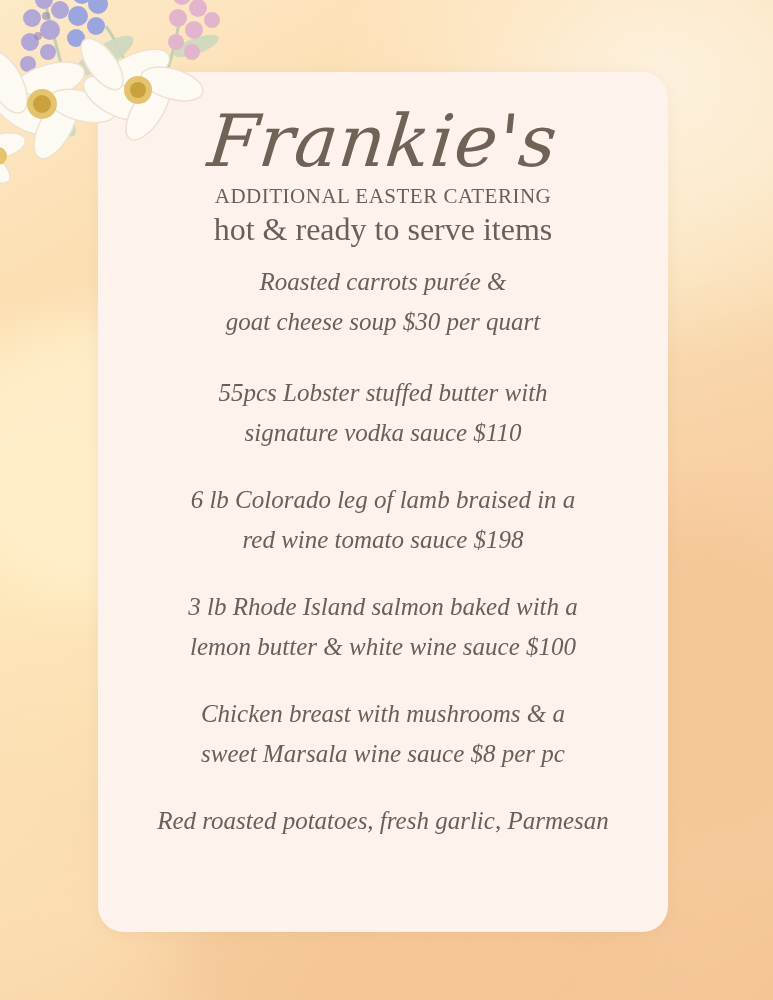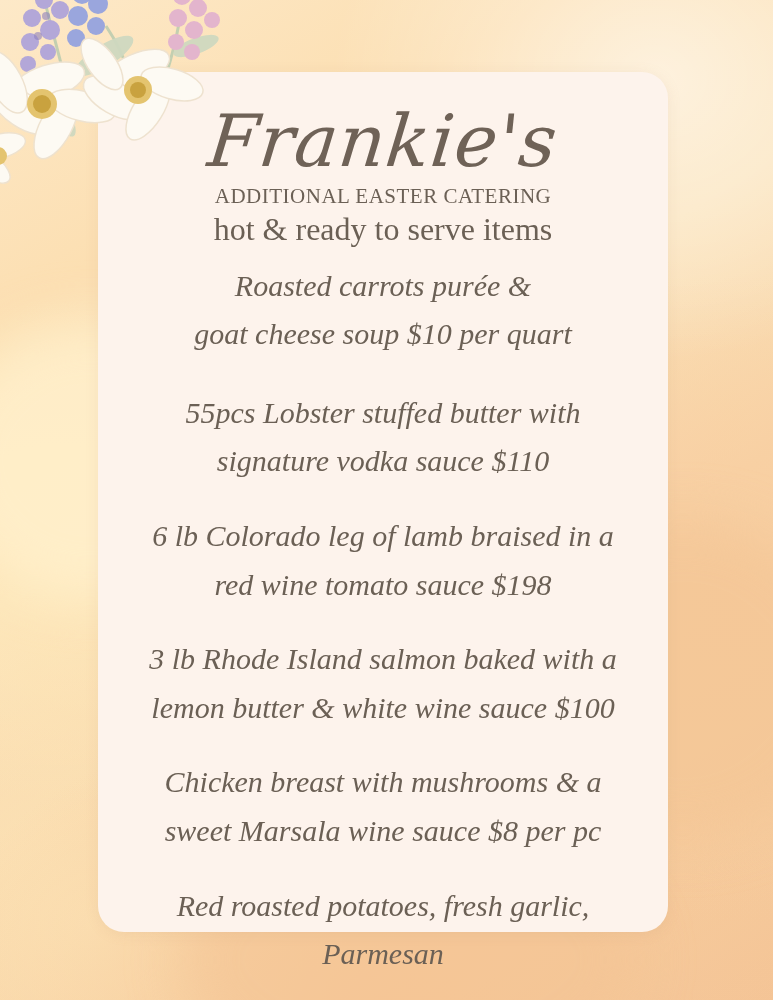--- a/index.html
+++ b/index.html
@@ -84,21 +84,21 @@
     margin: 2px 0 0 0;
   }
 
   
   .menu {
     margin-top: 14px;
   }
   .menu-item {
     font-family: "Liberation Serif", serif;
     font-style: italic;
-    font-size: 30px;
+    font-size: 25px;
     line-height: 1.62;
     color: #6b6055;
     margin: 7px 0 26px 0;
     padding: 0 6px;
   }
   .menu-item:first-child { margin-bottom: 30px; }
   .menu-item .line { display: block; }
 
   
   .floral {
@@ -122,21 +122,21 @@
     <div class="card-inner">
 
       <div class="brand">Frankie's</div>
       <div class="subtitle">ADDITIONAL EASTER CATERING</div>
       <div class="subtitle2">hot &amp; ready to serve items</div>
 
       <div class="menu">
 
         <p class="menu-item">
           <span class="line">Roasted carrots purée &amp;</span>
-          <span class="line">goat cheese soup $10 per quart</span>
+          <span class="line">goat cheese soup $30 per quart</span>
         </p>
 
         <p class="menu-item">
           <span class="line">55pcs Lobster stuffed butter with</span>
           <span class="line">signature vodka sauce $110</span>
         </p>
 
         <p class="menu-item">
           <span class="line">6 lb Colorado leg of lamb braised in a</span>
           <span class="line">red wine tomato sauce $198</span>

